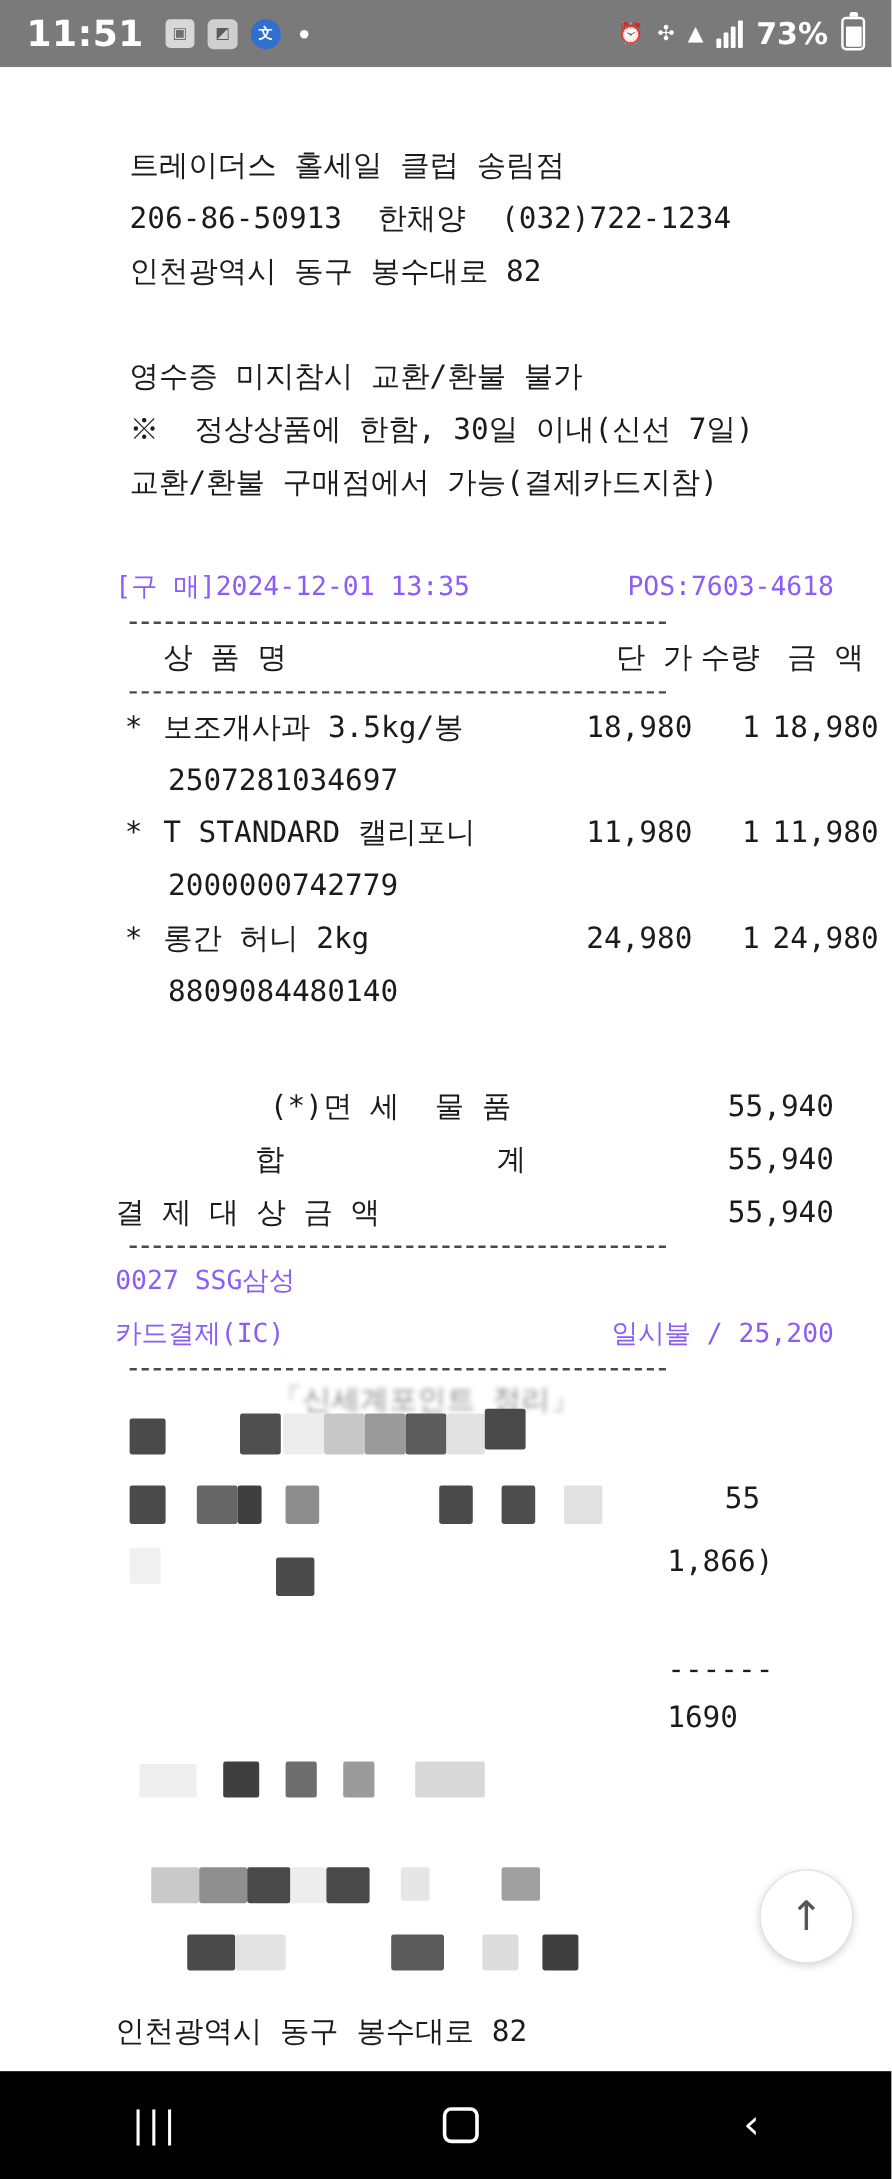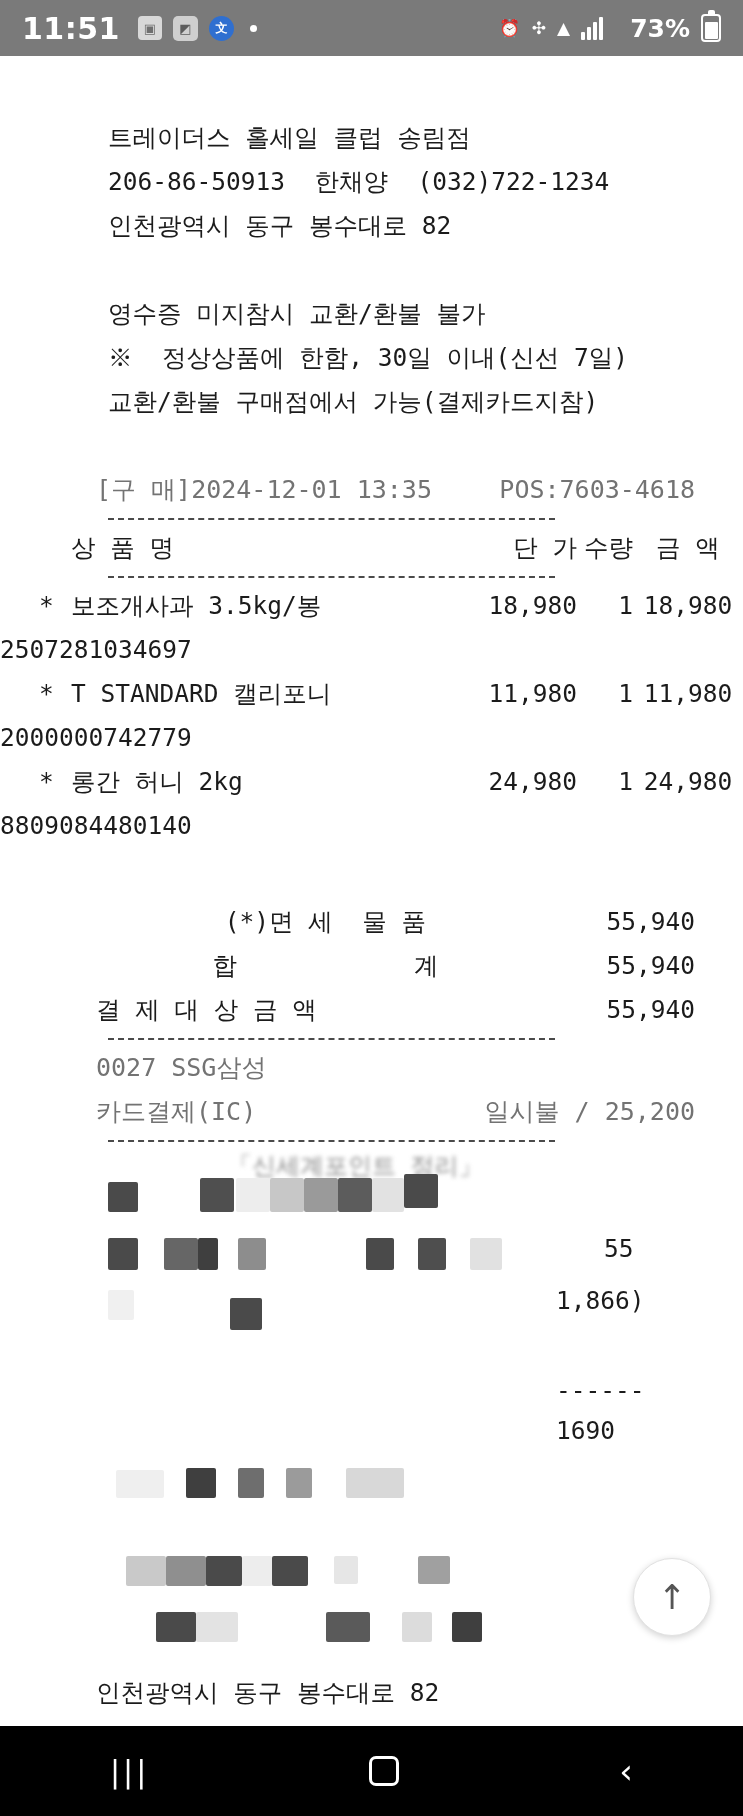--- a/index.html
+++ b/index.html
@@ -70,21 +70,21 @@
   }
   .status-right {
     margin-left: auto;
     display: flex;
     align-items: center;
     gap: 11px;
   }
   .status-battery-text {
     font-size: 25px;
     font-weight: bold;
-    margin-left: 16px;
+    margin-left: 0;
   }
   .battery-shape {
     width: 20px; height: 28px;
     border: 2.5px solid #ffffff;
     border-radius: 4px;
     position: relative;
   }
   .battery-shape::before {
     content: "";
     position: absolute;
@@ -142,53 +142,54 @@
     border-top: 2px dashed #4a4a4a;
     height: 0;
   }
 
   .row {
     display: flex;
     font-family: "DejaVu Sans Mono", monospace;
     font-size: 24.5px;
     color: #1b1b1b;
     line-height: 44px;
-    padding-left: 39px;
+    padding-left: 104px;
     white-space: pre;
   }
   .row .star { width: 32px; flex: 0 0 32px; }
   .row .nm   { flex: 1 1 auto; }
   .row .pr   { width: 110px; text-align: right; flex: 0 0 110px; }
   .row .qty  { width: 56px; text-align: right; flex: 0 0 56px; }
   .row .amt  { width: 110px; text-align: center; flex: 0 0 110px; }
   .barcode-line {
     font-family: "DejaVu Sans Mono", monospace;
     font-size: 24.5px;
     color: #1b1b1b;
     line-height: 44px;
+    padding-left: 140px;
     white-space: pre;
   }
 
   .tot {
     display: flex;
     font-family: "DejaVu Sans Mono", monospace;
     font-size: 24.5px;
     color: #1b1b1b;
     line-height: 44px;
     padding: 0 48px 0 96px;
   }
   .tot .lbl { flex: 1 1 auto; text-align: center; white-space: pre; }
   .tot .lbl.left { text-align: left; }
   .tot .val { width: 140px; text-align: right; flex: 0 0 140px; white-space: pre; }
 
   .two {
     display: flex;
     font-family: "DejaVu Sans Mono", monospace;
-    font-size: 25px;
-    color: #737373;
+    font-size: 22px;
+    color: #8b5cf6;
     line-height: 44px;
     padding: 0 48px 0 96px;
   }
   .two .l { flex: 0 0 auto; white-space: pre; }
   .two .r { margin-left: auto; white-space: pre; }
 
   
   .obscured {
     position: relative;
     margin-top: 8px;

